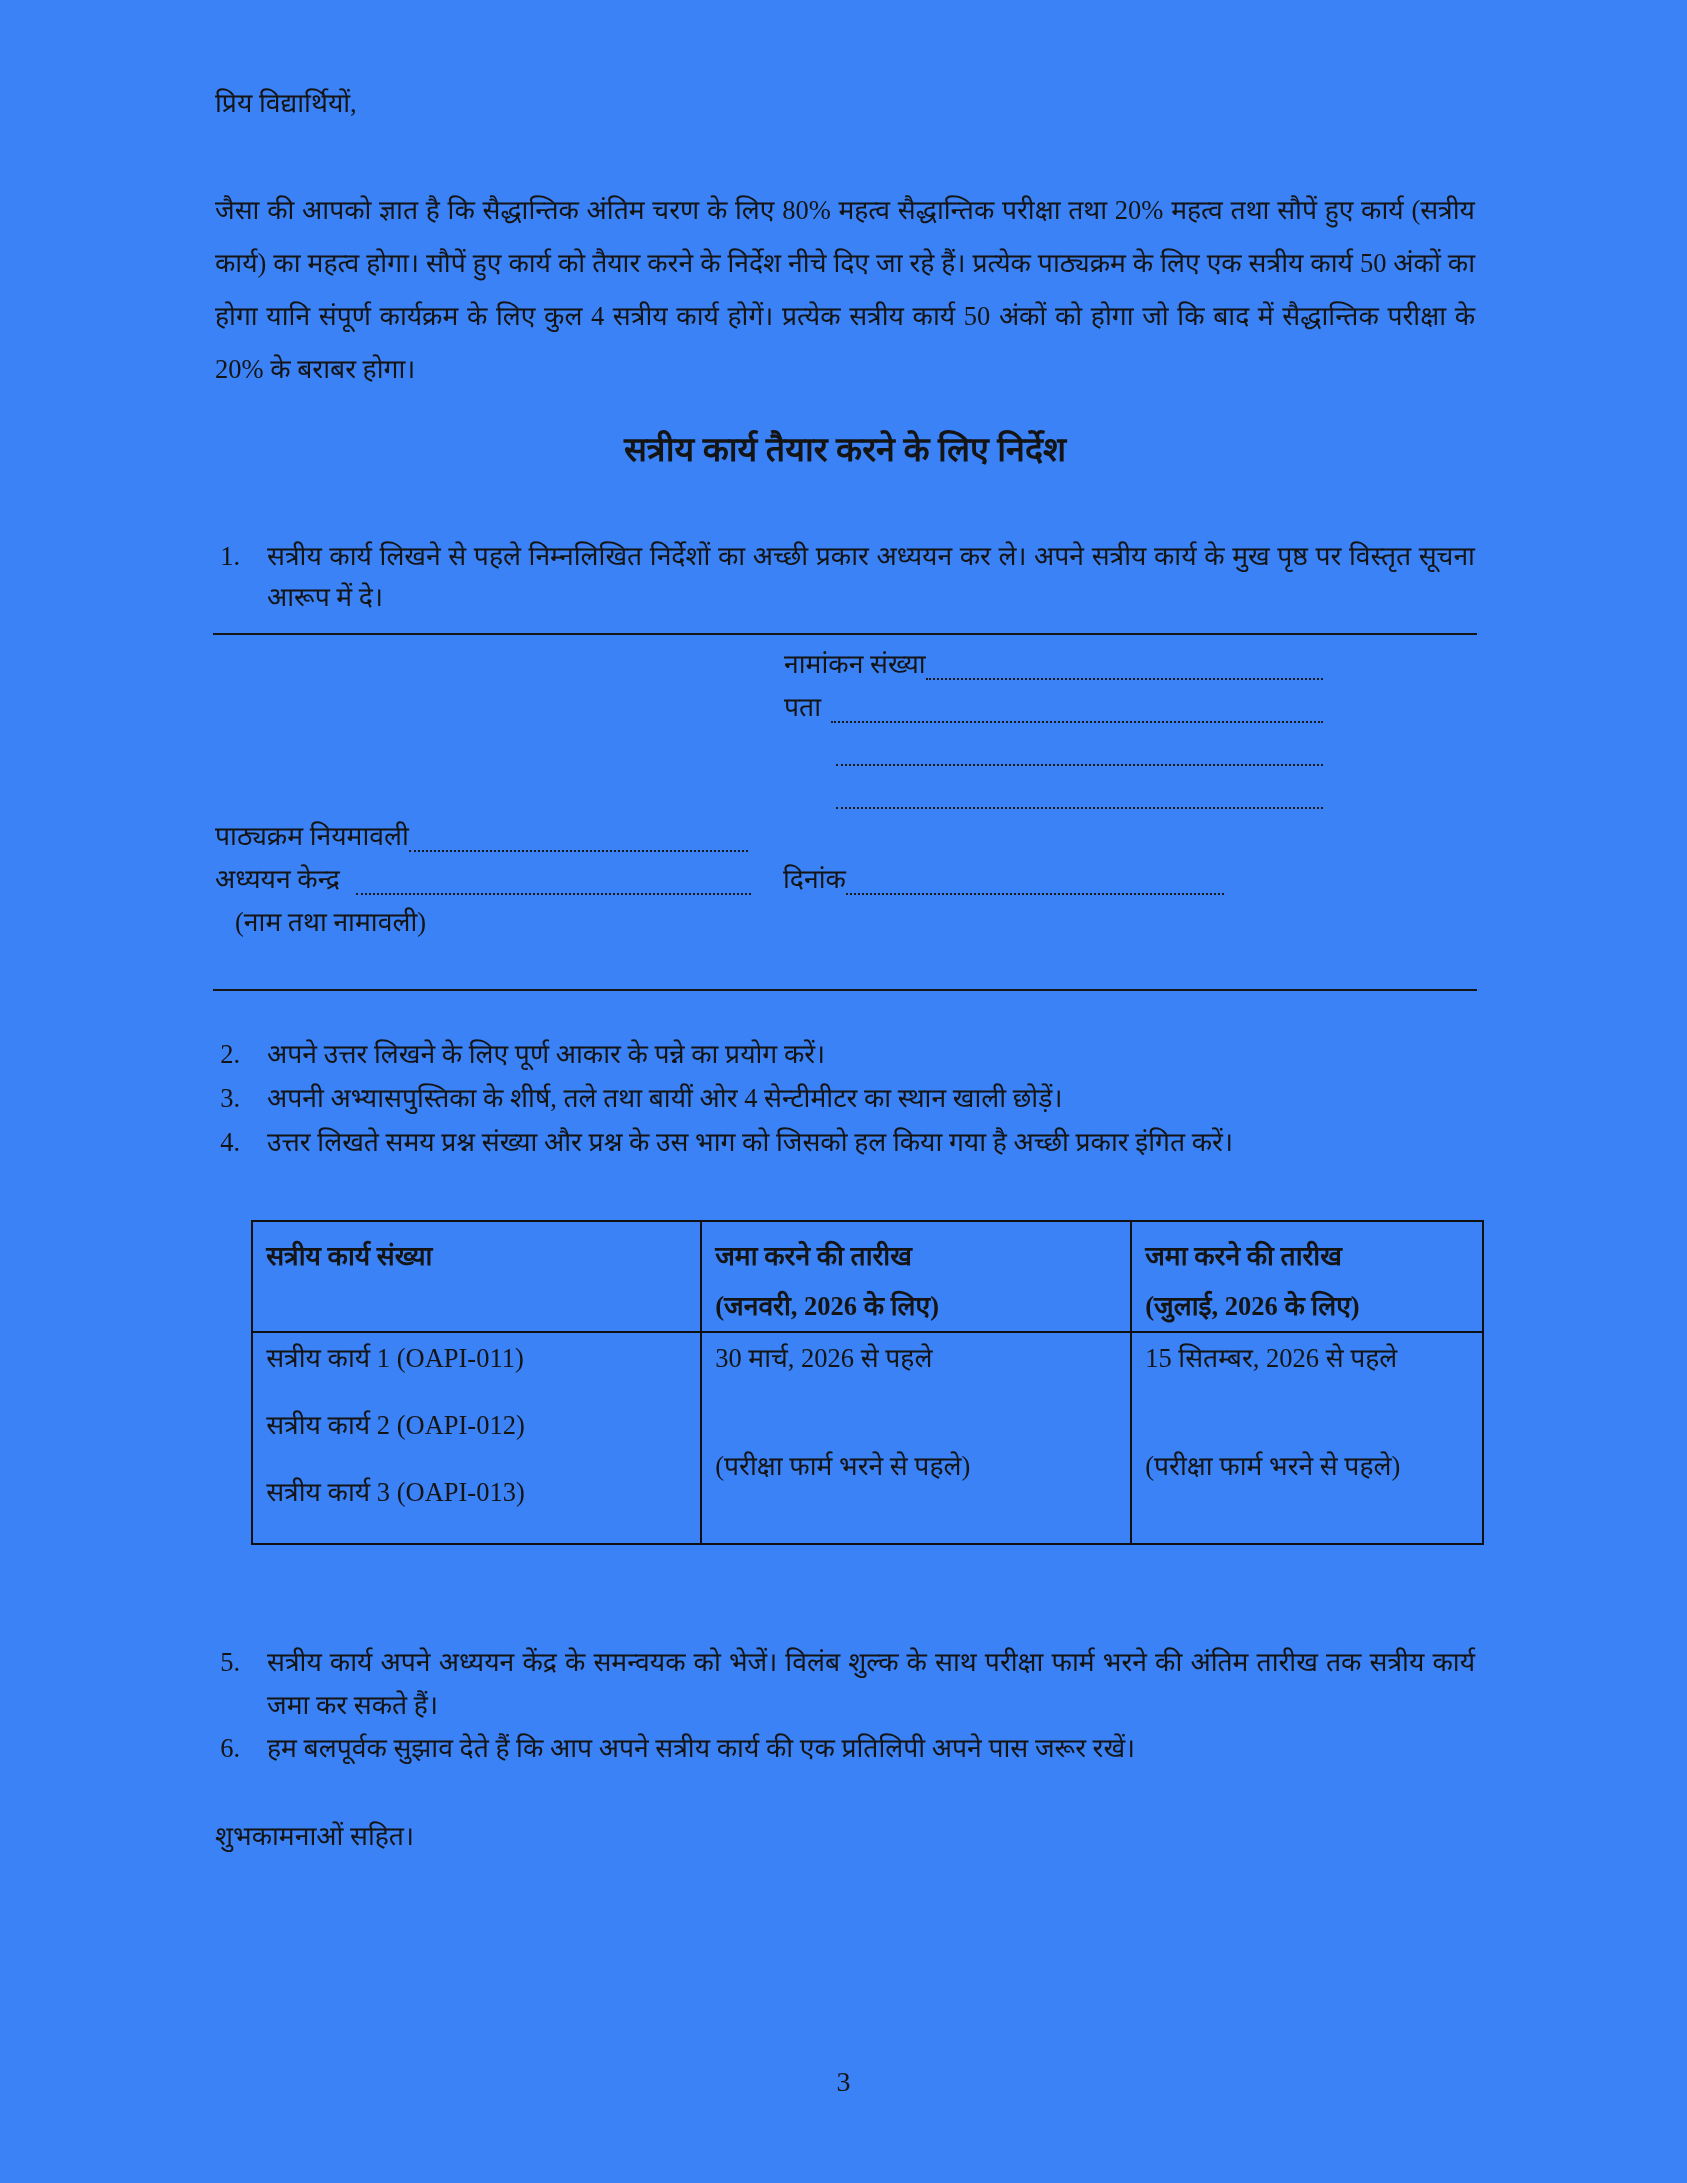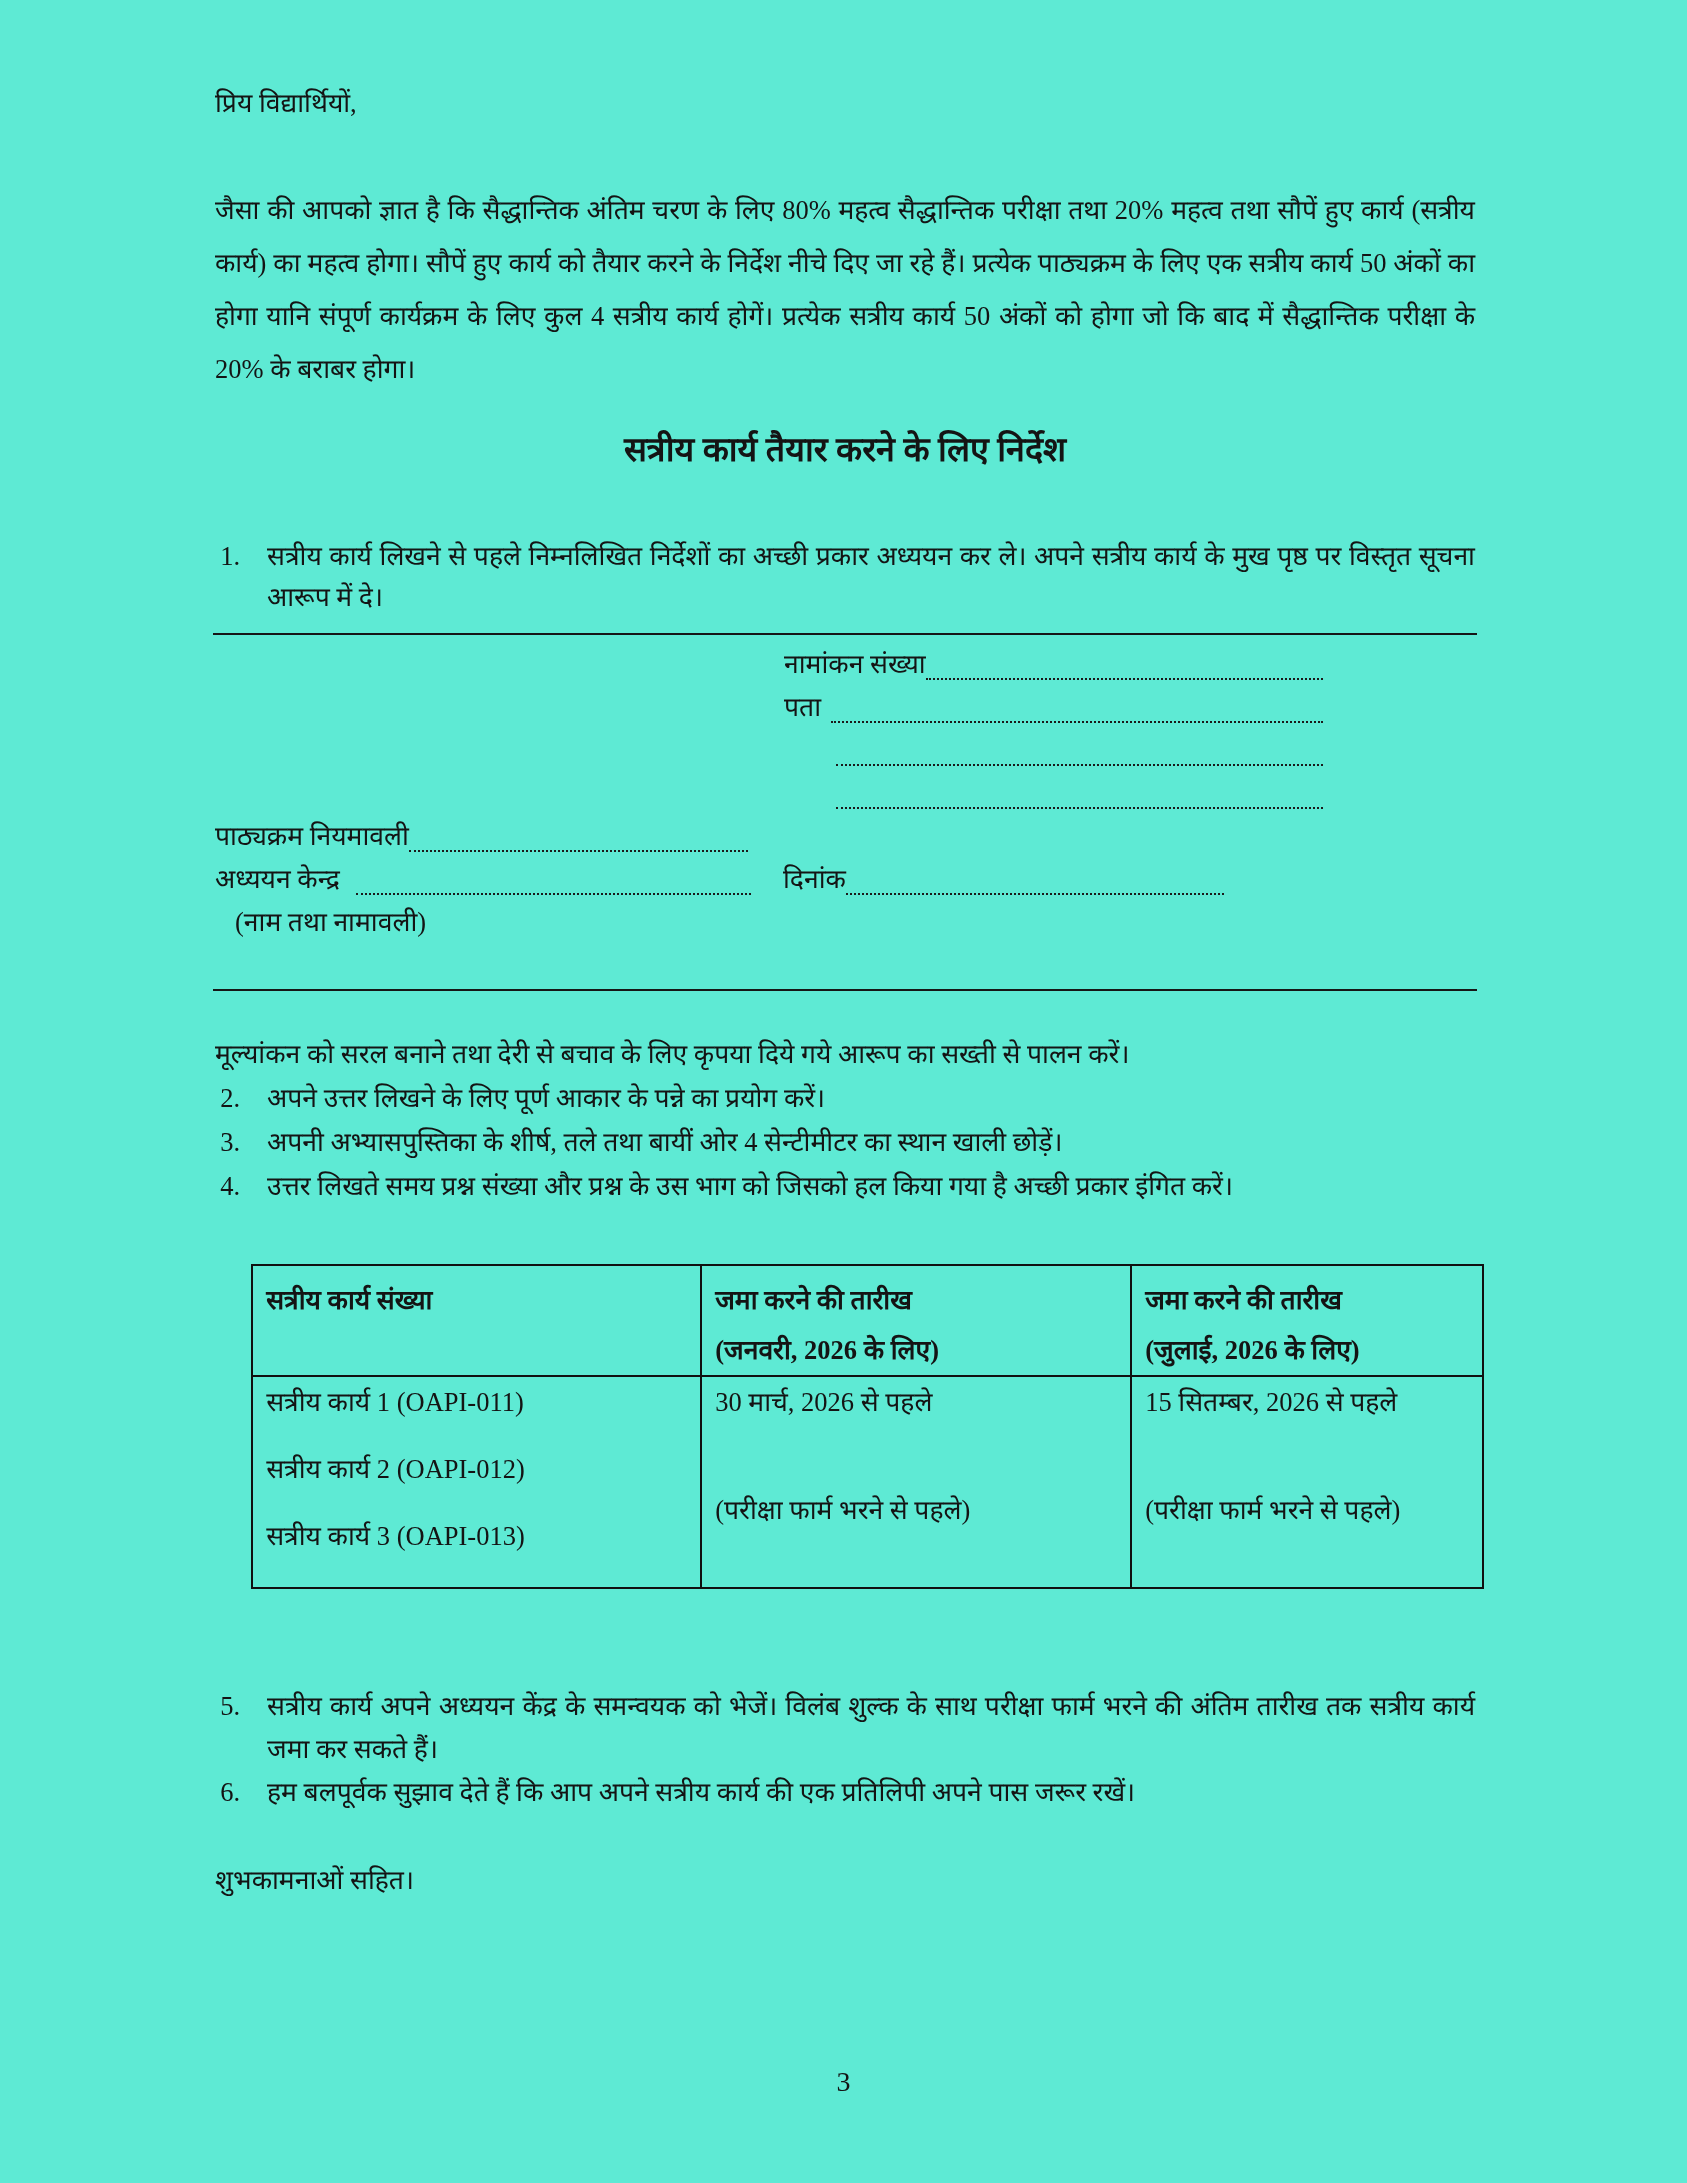--- a/index.html
+++ b/index.html
@@ -1,20 +1,20 @@
 <!DOCTYPE html>
 <html style="font-size:10.6px"><head>
 <meta charset="utf-8">
 <style>
   html,body{margin:0;padding:0;background:#888;}
   .page{
     position:relative;
     width:1687px;height:2183px;
     margin:0 auto;
-    background:#5eead4;
+    background:#3b82f6;
     color:#141414;
     font-family:"Liberation Serif","DejaVu Serif",serif;
     font-size:26.5px;
     box-sizing:border-box;
     padding:85px 212px 0 215px;
     overflow:hidden;
   }
   p{margin:0;}
   .greeting{line-height:37px;}
   .intro{margin-top:62px;line-height:53px;text-align:justify;}
@@ -118,21 +118,20 @@
       </span>
     </div>
     <div class="frow">
       <span class="form-note">(नाम तथा नामावली)</span>
     </div>
   </div>
 
   <hr class="rule rule2">
 
   <div class="block2">
-    <p class="note-line">मूल्यांकन को सरल बनाने तथा देरी से बचाव के लिए कृपया दिये गये आरूप का सख्ती से पालन करें।</p>
     <div class="li">
       <span class="num">2.</span>
       <div class="txt">अपने उत्तर लिखने के लिए पूर्ण आकार के पन्ने का प्रयोग करें।</div>
     </div>
     <div class="li">
       <span class="num">3.</span>
       <div class="txt">अपनी अभ्यासपुस्तिका के शीर्ष, तले तथा बायीं ओर 4 सेन्टीमीटर का स्थान खाली छोड़ें।</div>
     </div>
     <div class="li">
       <span class="num">4.</span>

